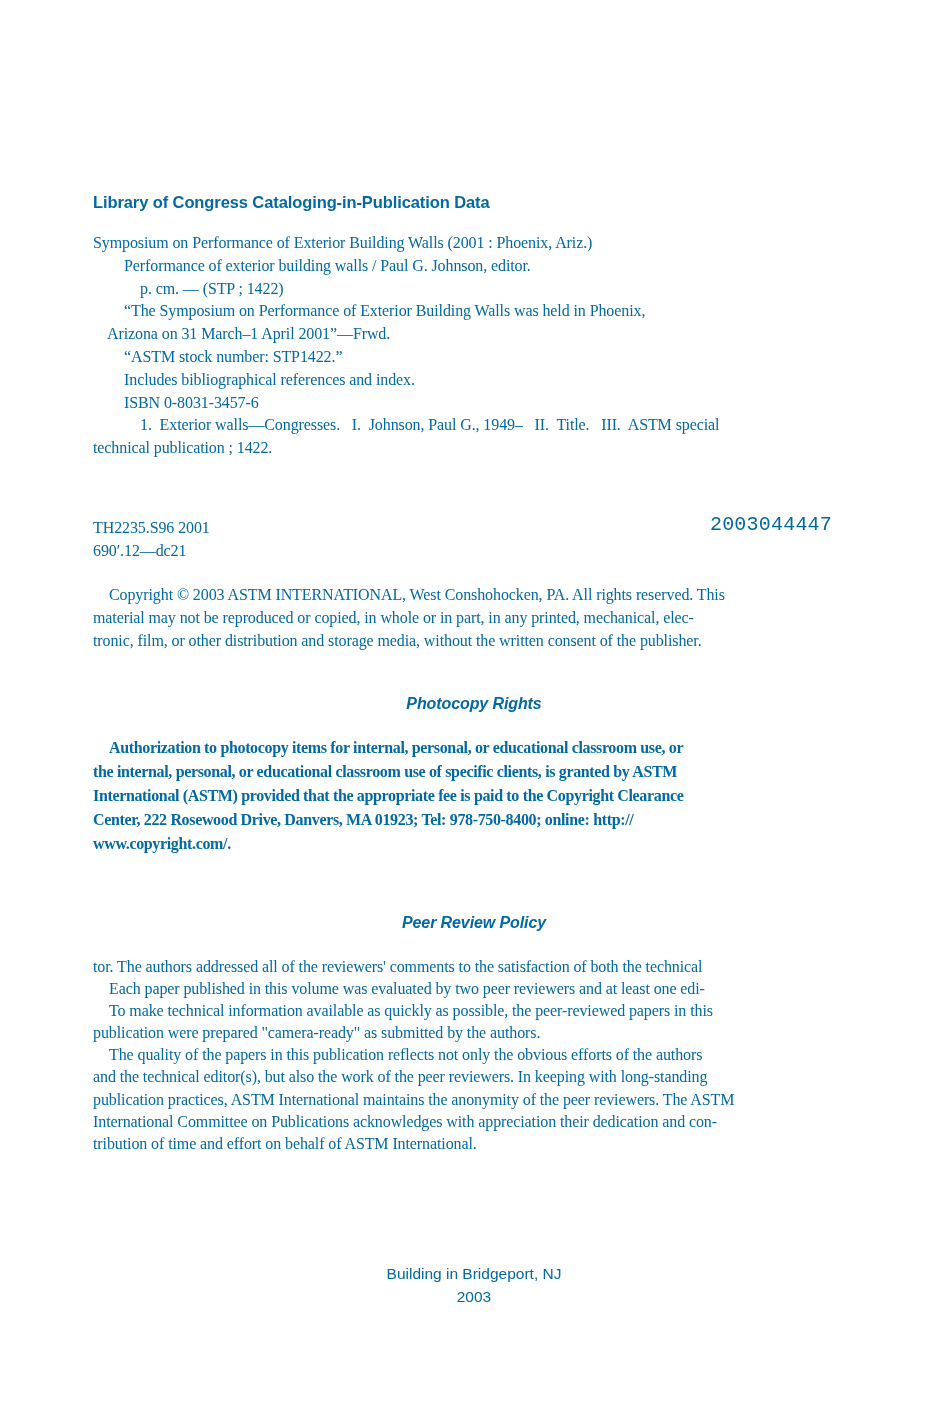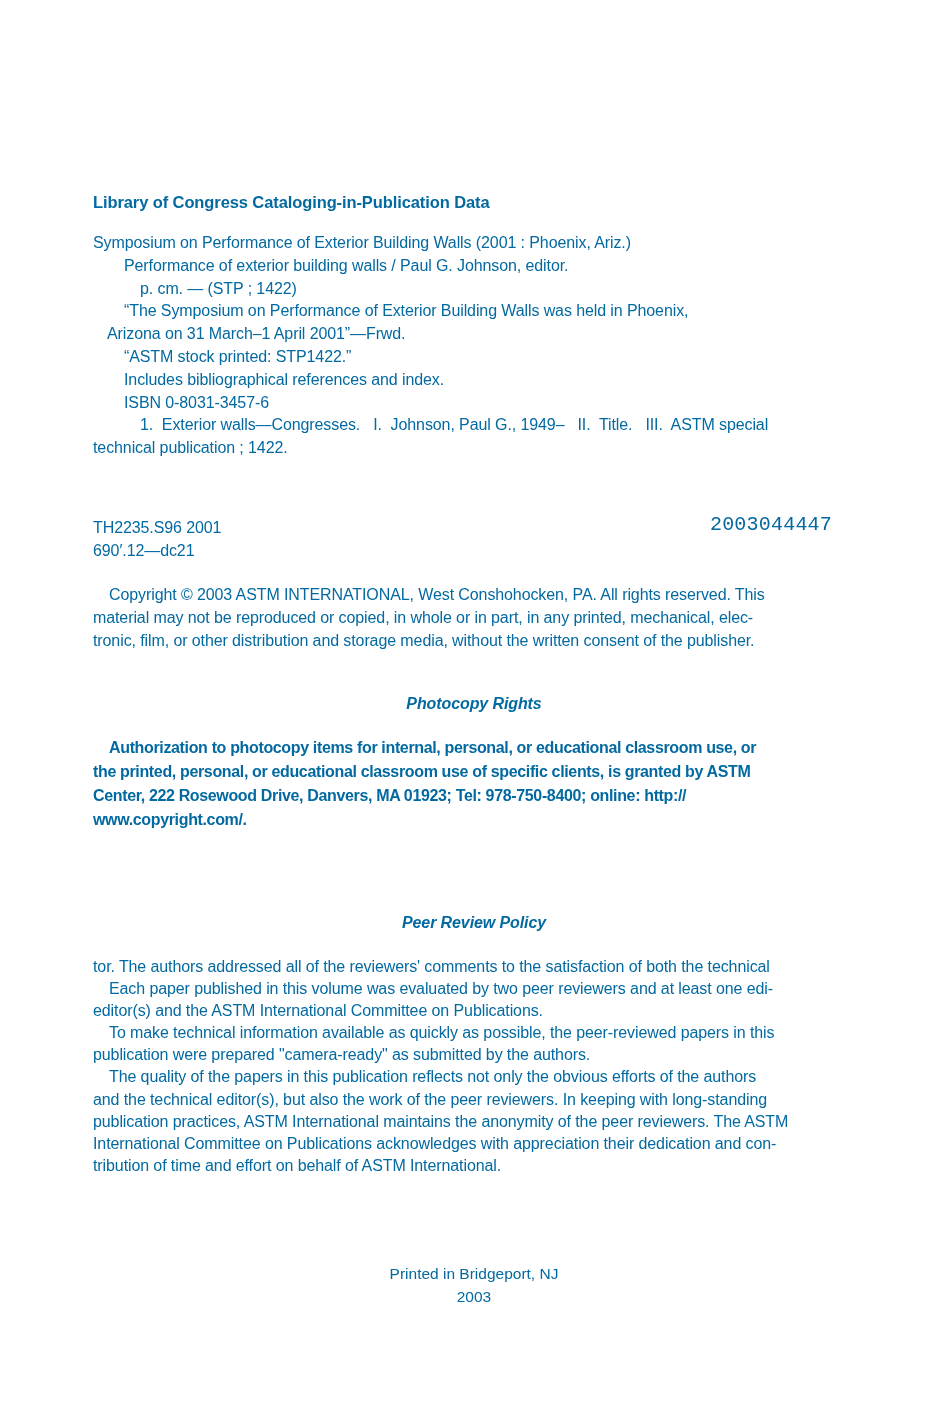--- a/index.html
+++ b/index.html
@@ -16,20 +16,21 @@
     color: #0369a1;
     font-family: "Liberation Sans", "DejaVu Sans", sans-serif;
     overflow: hidden;
   }
   .abs { position: absolute; left: 93px; width: 762px; }
   .line {
     font-size: 16px;
     line-height: 23px;
     letter-spacing: -0.1px;
     white-space: pre;
+    font-family: Liberation Serif, serif;
   }
   .catalog .line { line-height: 22.8px; }
   .peer-body .line { line-height: 22.1px; }
   .bold-para .line {
     font-weight: bold;
     letter-spacing: -0.35px;
     line-height: 24px;
   }
   .heading {
     font-size: 16px;
@@ -74,21 +75,21 @@
 <div class="page">
 
   <div class="abs header-line" style="top:191px;">Library of Congress Cataloging-in-Publication Data</div>
 
   <div class="abs catalog" style="top:232px;">
     <div class="line ind0">Symposium on Performance of Exterior Building Walls (2001 : Phoenix, Ariz.)</div>
     <div class="line ind2">Performance of exterior building walls / Paul G. Johnson, editor.</div>
     <div class="line ind3">p. cm. — (STP ; 1422)</div>
     <div class="line ind2">“The Symposium on Performance of Exterior Building Walls was held in Phoenix,</div>
     <div class="line ind1">Arizona on 31 March–1 April 2001”—Frwd.</div>
-    <div class="line ind2">“ASTM stock printed: STP1422.”</div>
+    <div class="line ind2">“ASTM stock number: STP1422.”</div>
     <div class="line ind2">Includes bibliographical references and index.</div>
     <div class="line ind2">ISBN 0-8031-3457-6</div>
     <div class="line ind3">1.  Exterior walls—Congresses.   I.  Johnson, Paul G., 1949–   II.  Title.   III.  ASTM special</div>
     <div class="line ind0">technical publication ; 1422.</div>
   </div>
 
   <div class="abs" style="top:473px;">
     <div class="line" style="line-height:22.5px;margin-top:44px;">TH2235.S96 2001</div>
     <div class="line" style="line-height:22.5px;">690′.12—dc21</div>
   </div>
@@ -98,38 +99,38 @@
   <div class="abs" style="top:583px;">
     <div class="line fi">Copyright © 2003 ASTM INTERNATIONAL, West Conshohocken, PA. All rights reserved. This</div>
     <div class="line">material may not be reproduced or copied, in whole or in part, in any printed, mechanical, elec-</div>
     <div class="line">tronic, film, or other distribution and storage media, without the written consent of the publisher.</div>
   </div>
 
   <div class="abs heading" style="top:692px;">Photocopy Rights</div>
 
   <div class="abs bold-para" style="top:736px;">
     <div class="line fi">Authorization to photocopy items for internal, personal, or educational classroom use, or</div>
-    <div class="line">the printed, personal, or educational classroom use of specific clients, is granted by ASTM</div>
+    <div class="line">the internal, personal, or educational classroom use of specific clients, is granted by ASTM</div>
+    <div class="line">International (ASTM) provided that the appropriate fee is paid to the Copyright Clearance</div>
     <div class="line">Center, 222 Rosewood Drive, Danvers, MA 01923; Tel: 978-750-8400; online: http://</div>
     <div class="line">www.copyright.com/.</div>
   </div>
 
   <div class="abs heading" style="top:911px;">Peer Review Policy</div>
 
   <div class="abs peer-body" style="top:956px;">
     <div class="line">tor. The authors addressed all of the reviewers' comments to the satisfaction of both the technical</div>
     <div class="line fi">Each paper published in this volume was evaluated by two peer reviewers and at least one edi-</div>
-    <div class="line">editor(s) and the ASTM International Committee on Publications.</div>
     <div class="line fi">To make technical information available as quickly as possible, the peer-reviewed papers in this</div>
     <div class="line">publication were prepared "camera-ready" as submitted by the authors.</div>
     <div class="line fi">The quality of the papers in this publication reflects not only the obvious efforts of the authors</div>
     <div class="line">and the technical editor(s), but also the work of the peer reviewers. In keeping with long-standing</div>
     <div class="line">publication practices, ASTM International maintains the anonymity of the peer reviewers. The ASTM</div>
     <div class="line">International Committee on Publications acknowledges with appreciation their dedication and con-</div>
     <div class="line">tribution of time and effort on behalf of ASTM International.</div>
   </div>
 
   <div class="abs footer-block" style="top:1262px;">
-    <div>Printed in Bridgeport, NJ</div>
+    <div>Building in Bridgeport, NJ</div>
     <div>2003</div>
   </div>
 
 </div>
 
 </body></html>

